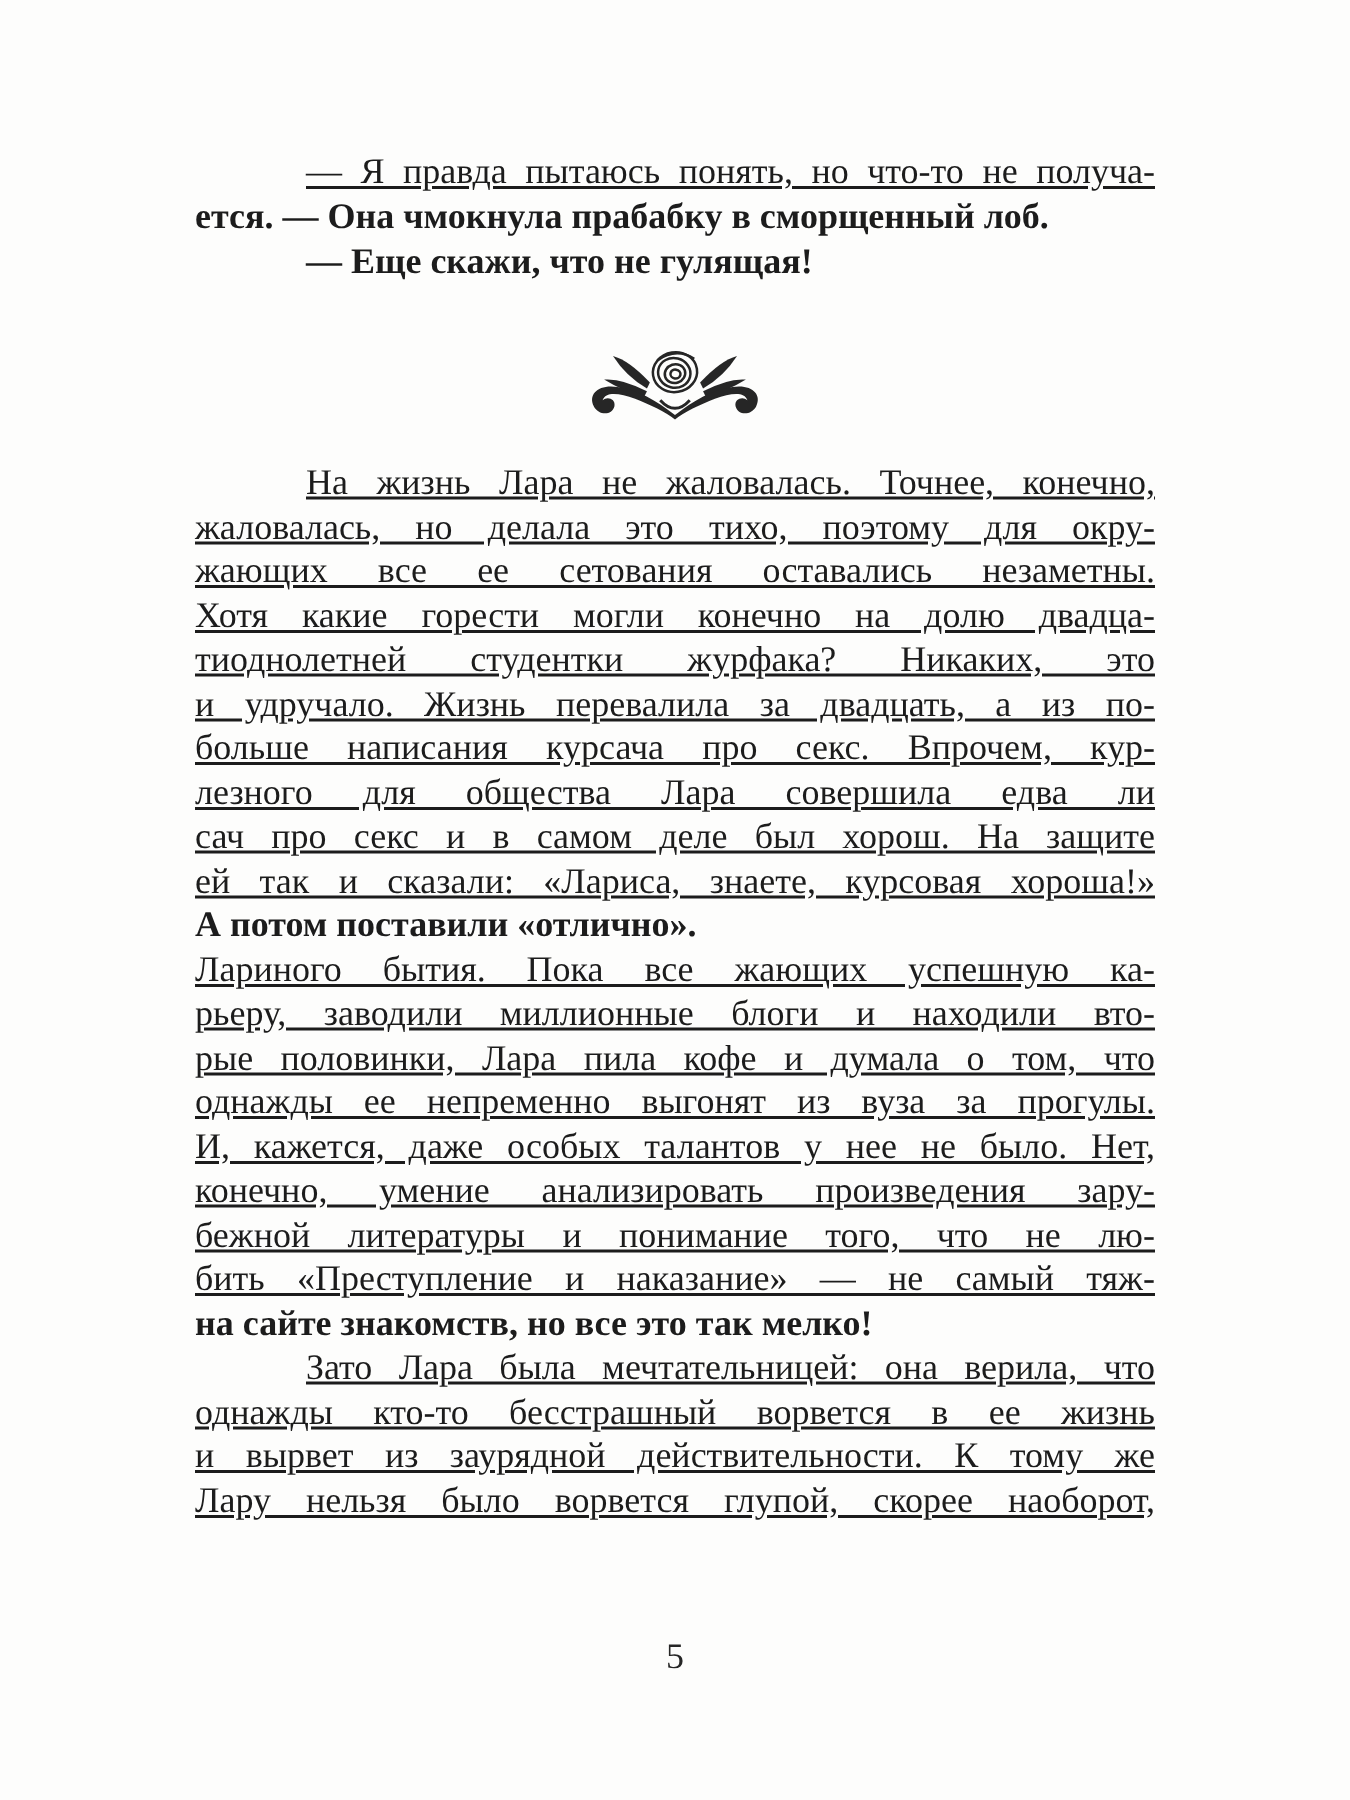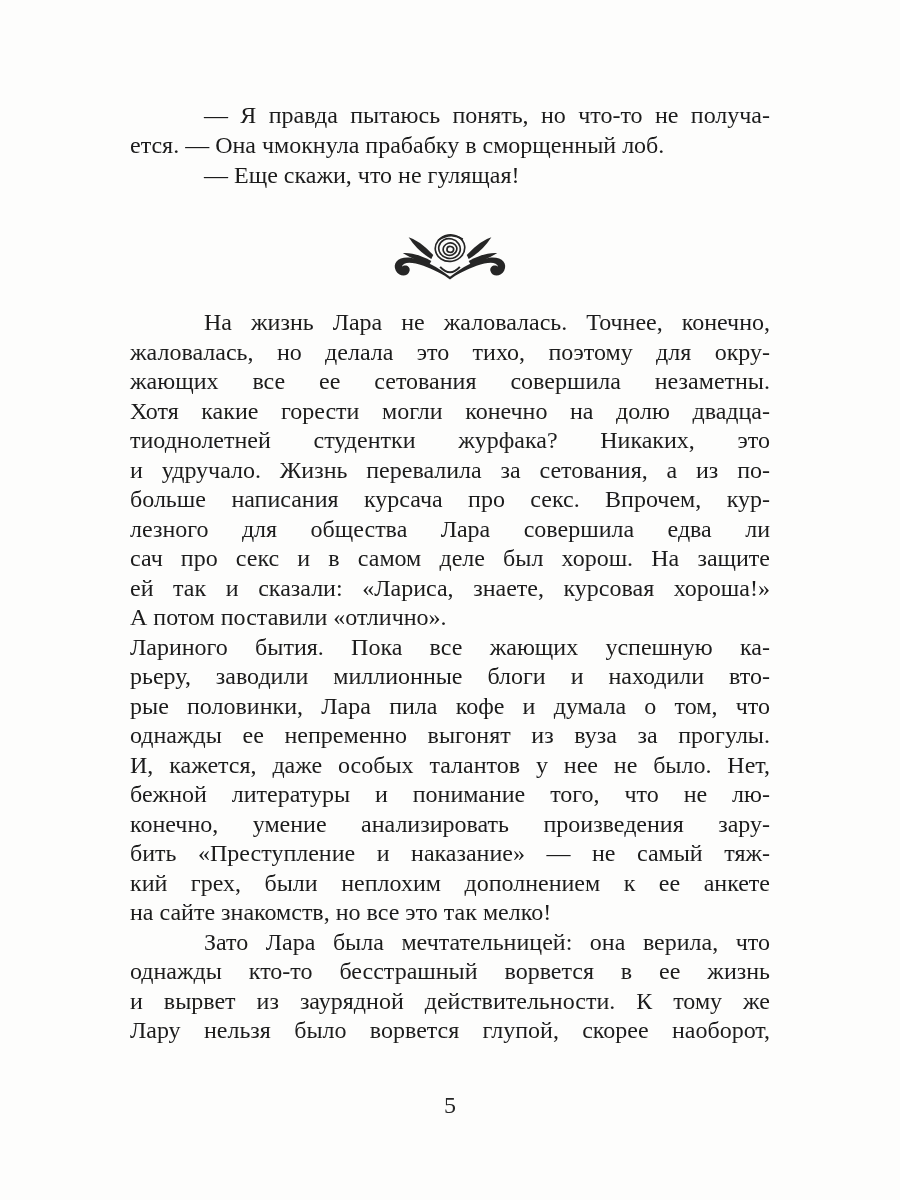--- a/index.html
+++ b/index.html
@@ -24,23 +24,25 @@
   .line {
     font-size: 24px;
     line-height: 29.5px;
     height: 29.5px;
     white-space: normal;
     overflow: visible;
   }
   .line.j {
     text-align: justify;
     text-align-last: justify;
+    text-decoration: underline;
   }
   .line.nj {
     text-align: left;
+    font-weight: bold;
   }
   .line.indent {
     text-indent: 74px;
   }
   .dialogue-section .line {
     line-height: 30px;
     height: 30px;
   }
   .ornament-wrap {
     margin-top: 34px;
@@ -100,40 +102,39 @@
                C105 41 111 39 114 42 C112 36 103 37 92 41 C82 45 71 50 65 55 Z"></path>
 
       <path fill="none" stroke="#262626" stroke-width="2" d="M55 42 Q65 53 75 42"></path>
     </svg>
   </div>
 
   <div id="body-text" class="body-section">
       <div>
         <div class="line j indent">На жизнь Лара не жаловалась. Точнее, конечно,</div>
         <div class="line j">жаловалась, но делала это тихо, поэтому для окру-</div>
-        <div class="line j">жающих все ее сетования совершила незаметны.</div>
+        <div class="line j">жающих все ее сетования оставались незаметны.</div>
         <div class="line j">Хотя какие горести могли конечно на долю двадца-</div>
         <div class="line j">тиоднолетней студентки журфака? Никаких, это</div>
-        <div class="line j">и удручало. Жизнь перевалила за сетования, а из по-</div>
+        <div class="line j">и удручало. Жизнь перевалила за двадцать, а из по-</div>
         <div class="line j">больше написания курсача про секс. Впрочем, кур-</div>
         <div class="line j">лезного для общества Лара совершила едва ли</div>
         <div class="line j">сач про секс и в самом деле был хорош. На защите</div>
         <div class="line j">ей так и сказали: «Лариса, знаете, курсовая хороша!»</div>
         <div class="line nj">А потом поставили «отлично».</div>
       </div>
       <div>
         <div class="line j">Лариного бытия. Пока все жающих успешную ка-</div>
         <div class="line j">рьеру, заводили миллионные блоги и находили вто-</div>
         <div class="line j">рые половинки, Лара пила кофе и думала о том, что</div>
         <div class="line j">однажды ее непременно выгонят из вуза за прогулы.</div>
         <div class="line j">И, кажется, даже особых талантов у нее не было. Нет,</div>
+        <div class="line j">конечно, умение анализировать произведения зару-</div>
         <div class="line j">бежной литературы и понимание того, что не лю-</div>
-        <div class="line j">конечно, умение анализировать произведения зару-</div>
         <div class="line j">бить «Преступление и наказание» — не самый тяж-</div>
-        <div class="line j">кий грех, были неплохим дополнением к ее анкете</div>
         <div class="line nj">на сайте знакомств, но все это так мелко!</div>
       </div>
       <div>
         <div class="line j indent">Зато Лара была мечтательницей: она верила, что</div>
         <div class="line j">однажды кто-то бесстрашный ворвется в ее жизнь</div>
         <div class="line j">и вырвет из заурядной действительности. К тому же</div>
         <div class="line j">Лару нельзя было ворвется глупой, скорее наоборот,</div>
       </div>
     </div>
 

